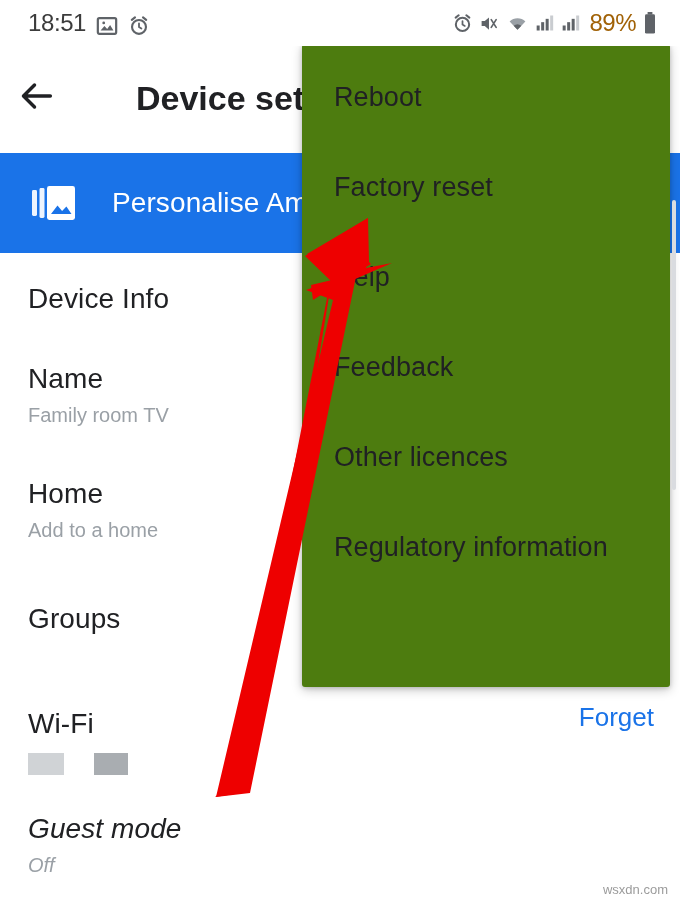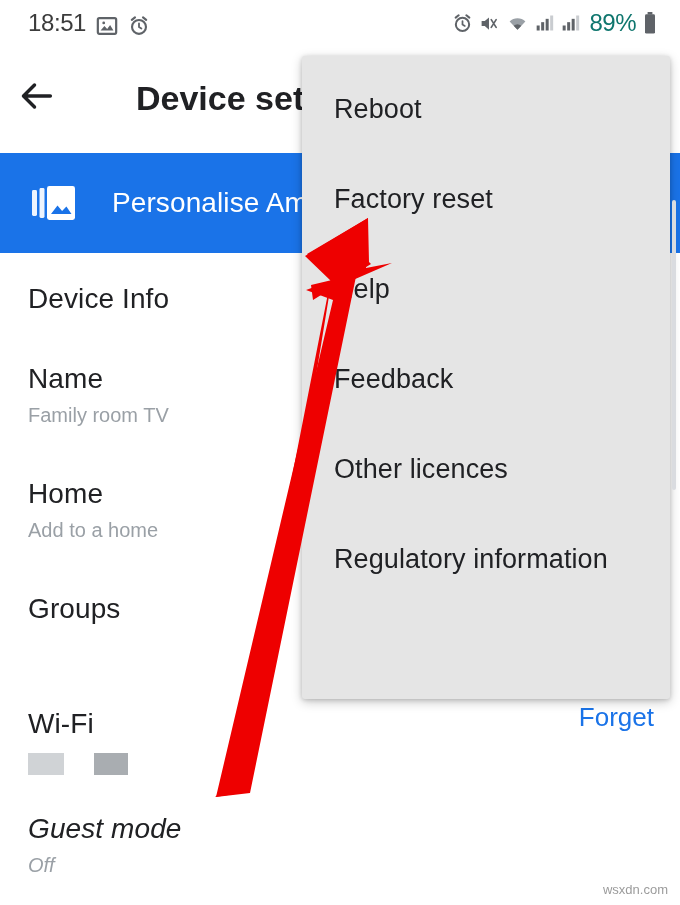--- a/index.html
+++ b/index.html
@@ -20,21 +20,21 @@
   #statusbar {
     position:absolute; left:0; top:0; width:680px; height:46px;
     display:flex; align-items:center; justify-content:space-between;
     padding:0 22px 0 28px;
     background:#ffffff;
     z-index:30;
   }
   .sb-left { display:flex; align-items:flex-end; gap:10px; }
   .sb-right { display:flex; align-items:center; gap:6px; }
   .sb-clock { font-size:24px; color:#3c3c3c; letter-spacing:-0.4px; }
-  .sb-pct { font-size:24px; color:#0f766e; letter-spacing:-0.5px; margin-left:2px; }
+  .sb-pct { font-size:24px; color:#a16207; letter-spacing:-0.5px; margin-left:2px; }
   .sb-ico { display:inline-flex; align-items:center; justify-content:center; }
   .sb-ico svg { display:block; }
 
   
   #appbar {
     position:absolute; left:0; top:46px; width:680px; height:104px;
     display:flex; align-items:center;
     background:#ffffff;
     z-index:10;
   }
@@ -77,22 +77,22 @@
   .redact i.a { width:36px; background:#d0d3d6; }
   .redact i.b { width:34px; background:#a9adb1; }
 
   #forget-link {
     position:absolute; right:26px; top:702px;
     font-size:26px; color:#1a73e8; cursor:pointer; z-index:12;
   }
 
   
   #menu {
-    position:absolute; left:302px; top:56px; width:368px; height:643px;
-    background:#e5e5e5;
+    position:absolute; left:302px; top:44px; width:368px; height:643px;
+    background:#4d7c0f;
     border-radius:3px;
     box-shadow:0 3px 11px rgba(0,0,0,.22), 0 1px 4px rgba(0,0,0,.16);
     z-index:20;
     padding-top:8px;
   }
   .menu-item {
     height:90px; display:flex; align-items:center;
     padding-left:32px;
     font-size:27px; color:#202124;
     white-space:nowrap; cursor:pointer;
@@ -216,21 +216,21 @@
     <div class="row" style="top:110px;">
       <div class="row-title">Name</div>
       <div class="row-sub">Family room TV</div>
     </div>
 
     <div class="row" style="top:225px;">
       <div class="row-title">Home</div>
       <div class="row-sub">Add to a home</div>
     </div>
 
-    <div class="row" style="top:340px;">
+    <div class="row" style="top:350px;">
       <div class="row-title">Groups</div>
     </div>
 
     <div class="row" style="top:455px;">
       <div class="row-title">Wi-Fi</div>
       <div class="redact">
         <i class="a"></i>
         <i class="b"></i>
       </div>
     </div>

